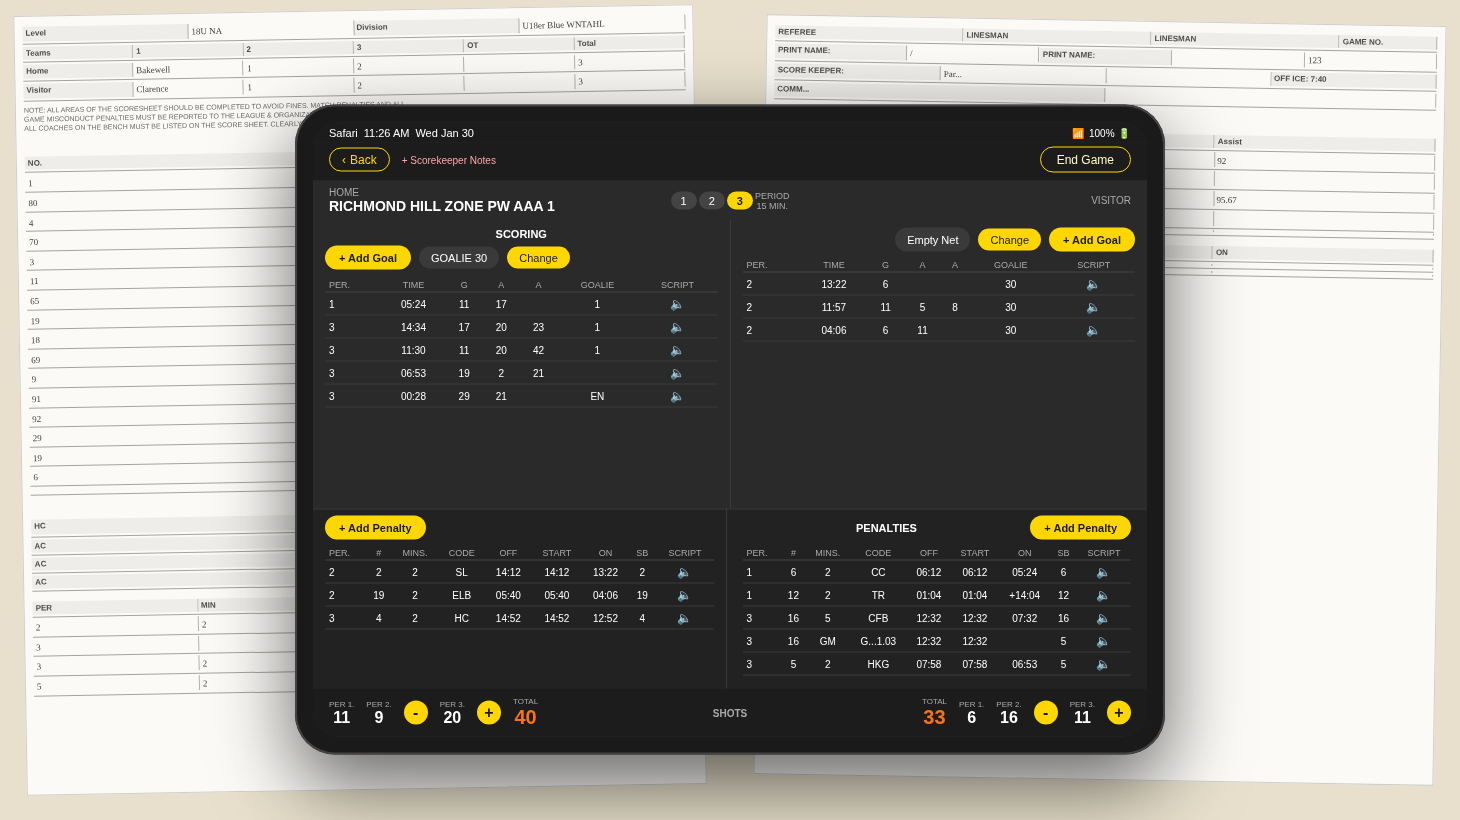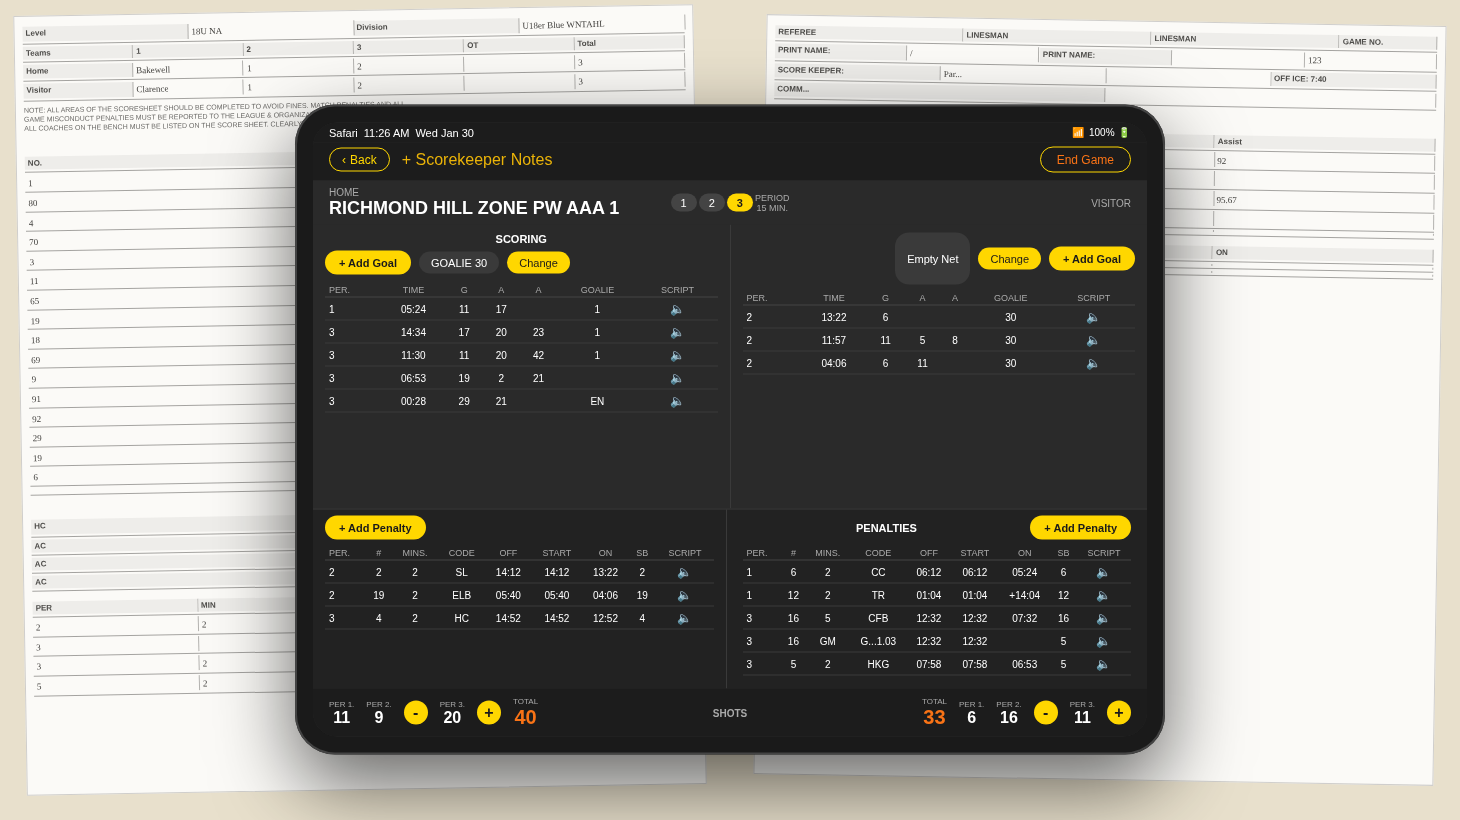--- a/index.html
+++ b/index.html
@@ -103,21 +103,21 @@
       overflow: hidden;
       display: flex;
       flex-direction: column;
     }
 
     
     .status-bar {
       background: #1c1c1c;
       display: flex;
       justify-content: space-between;
-      align-items: flex-start;
+      align-items: flex-end;
       padding: 4px 16px;
       font-size: 11px;
       color: white;
       flex-shrink: 0;
     }
     .status-left { display: flex; align-items: center; gap: 6px; }
     .status-right { display: flex; align-items: center; gap: 4px; font-size: 10px; }
 
     
     .nav-bar {
@@ -134,32 +134,32 @@
       border-radius: 14px;
       color: #ffd700;
       padding: 4px 12px;
       font-size: 12px;
       cursor: pointer;
       display: flex;
       align-items: center;
       gap: 4px;
     }
     .scorekeeper-notes {
-      color: #eab308;
-      font-size: 16px;
+      color: #fca5a5;
+      font-size: 10px;
       text-decoration: none;
     }
 
     
     .end-game-btn {
       margin-left: auto;
       background: transparent;
       border: 1.5px solid #ffd700;
       border-radius: 16px;
-      color: #f97316;
+      color: #fef9c3;
       padding: 5px 16px;
       font-size: 12px;
       cursor: pointer;
       text-align: center;
     }
 
     
     .score-header {
       background: #2a2a2a;
       display: flex;
@@ -170,21 +170,21 @@
     .home-team-info {
       flex: 1;
     }
     .home-label {
       color: #aaa;
       font-size: 10px;
       text-transform: uppercase;
     }
     .home-team-name {
       color: white;
-      font-size: 18px;
+      font-size: 14px;
       font-weight: bold;
     }
     .score-center {
       display: flex;
       flex-direction: column;
       align-items: center;
       gap: 4px;
       flex-shrink: 0;
     }
     .period-selector {
@@ -338,21 +338,21 @@
       display: flex;
       align-items: center;
       justify-content: flex-end;
       gap: 8px;
       margin-bottom: 6px;
     }
     .empty-net-badge {
       background: #3a3a3a;
       border-radius: 14px;
       color: white;
-      padding: 20px 12px;
+      padding: 6px 12px;
       font-size: 11px;
     }
     .penalties-left {
       flex: 1;
       padding: 6px 12px;
       border-right: 1px solid #3a3a3a;
     }
     .penalties-right {
       flex: 1;
       padding: 6px 16px;

